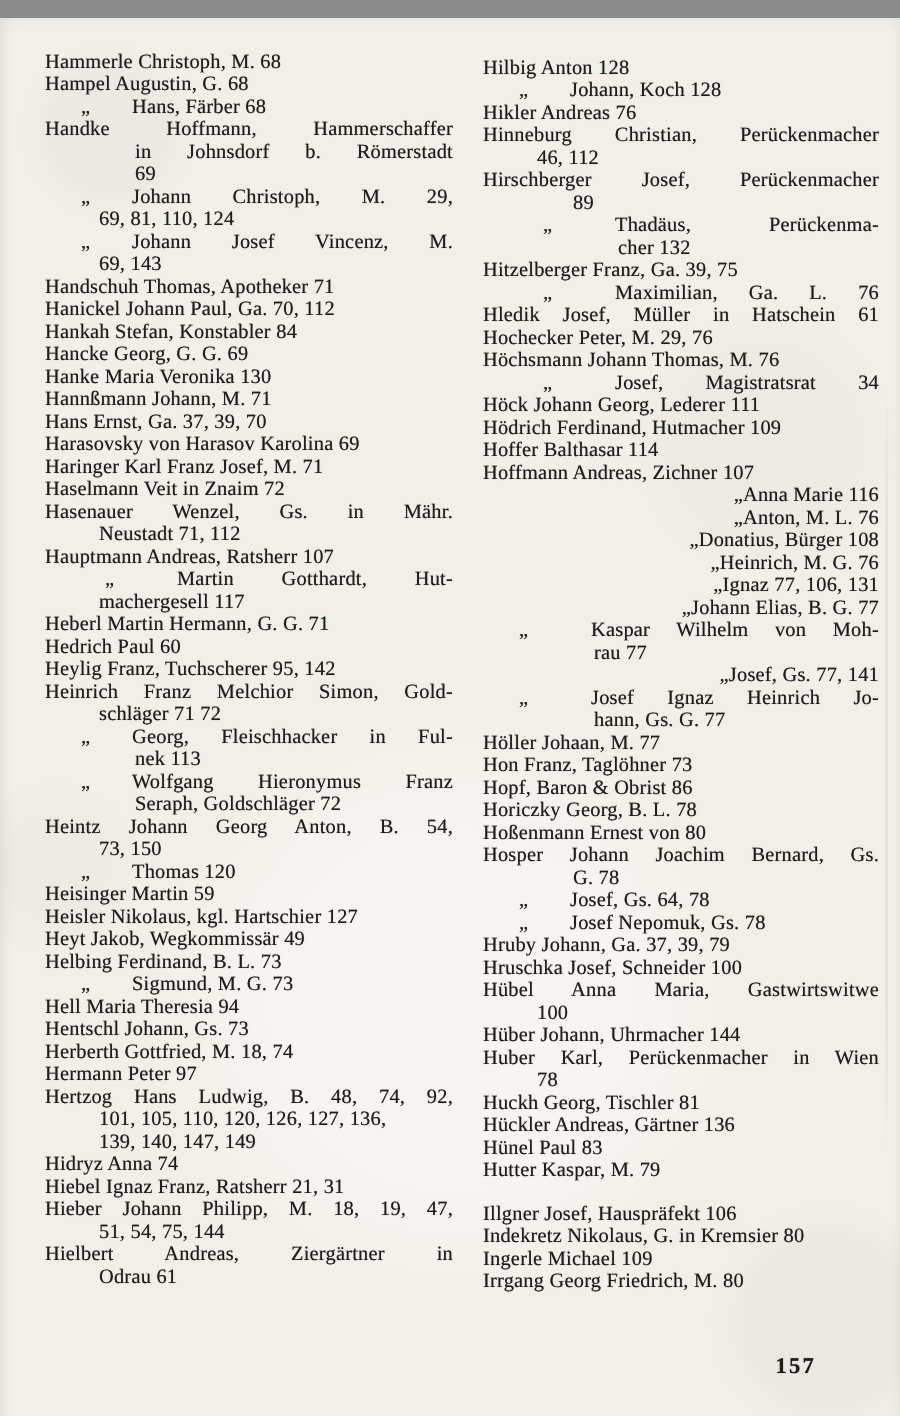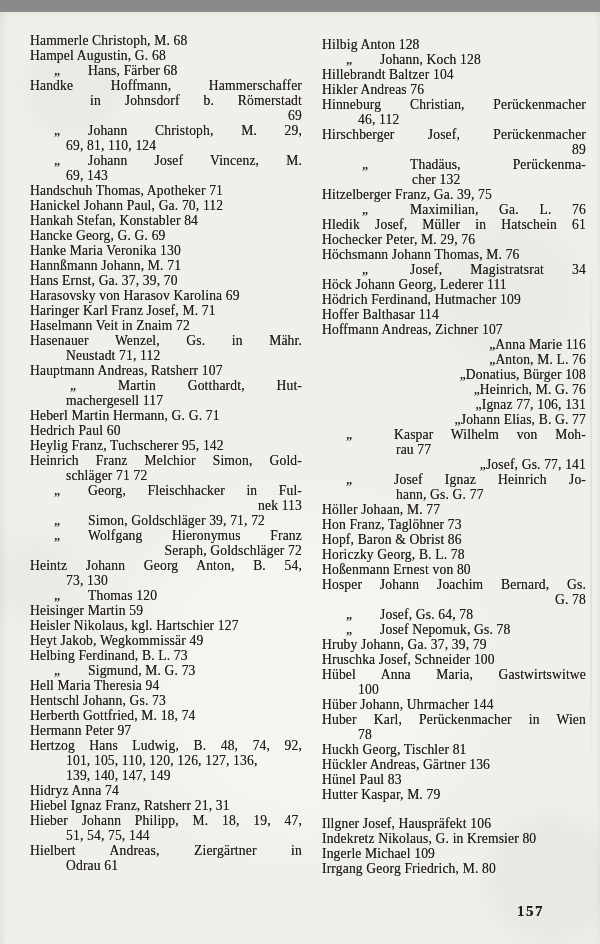--- a/index.html
+++ b/index.html
@@ -29,21 +29,21 @@
     line-height:15px;
     letter-spacing:0.15px;
     text-shadow:0 0 0.5px rgba(31,29,26,0.65);
   }
   .col-left{left:30px;top:21px;width:272px;}
   .col-right{left:322px;top:25px;width:264px;}
   .line{min-height:15px;}
   .gap{margin-top:14px;}
   
   .c1{padding-left:36px;}
-  .c2{padding-left:60px;text-align:right;}
+  .c2{padding-left:60px;}
   .c3{padding-left:74px;}
   .c4{padding-left:90px;}
   
   .d1{padding-left:24px;}
   .d2{padding-left:40px;}
   .dm{padding-left:24px;text-align:right;}
   .dmark{display:inline-block;vertical-align:baseline;}
   .d1 .dmark{width:34px;}
   .d2 .dmark{width:48px;}
   .dm .dmark{width:48px;}
@@ -86,25 +86,24 @@
       <div class="line ">Hauptmann Andreas, Ratsherr 107</div>
       <div class="line d2 j"><span class="dmark">„</span><span>Martin Gotthardt, Hut-</span></div>
       <div class="line c1">machergesell 117</div>
       <div class="line ">Heberl Martin Hermann, G. G. 71</div>
       <div class="line ">Hedrich Paul 60</div>
       <div class="line ">Heylig Franz, Tuchscherer 95, 142</div>
       <div class="line  j">Heinrich Franz Melchior Simon, Gold-</div>
       <div class="line c1">schläger 71 72</div>
       <div class="line d1 j"><span class="dmark">„</span><span>Georg, Fleischhacker in Ful-</span></div>
       <div class="line c2">nek 113</div>
-      <div class="line d1"><span class="dmark">„</span><span>Simon, Goldschläger 39, 71, 72</span></div>
       <div class="line d1 j"><span class="dmark">„</span><span>Wolfgang Hieronymus Franz</span></div>
       <div class="line c2">Seraph, Goldschläger 72</div>
       <div class="line  j">Heintz Johann Georg Anton, B. 54,</div>
-      <div class="line c1">73, 130</div>
+      <div class="line c1">73, 150</div>
       <div class="line d1"><span class="dmark">„</span><span>Thomas 120</span></div>
       <div class="line ">Heisinger Martin 59</div>
       <div class="line ">Heisler Nikolaus, kgl. Hartschier 127</div>
       <div class="line ">Heyt Jakob, Wegkommissär 49</div>
       <div class="line ">Helbing Ferdinand, B. L. 73</div>
       <div class="line d1"><span class="dmark">„</span><span>Sigmund, M. G. 73</span></div>
       <div class="line ">Hell Maria Theresia 94</div>
       <div class="line ">Hentschl Johann, Gs. 73</div>
       <div class="line ">Herberth Gottfried, M. 18, 74</div>
       <div class="line ">Hermann Peter 97</div>
@@ -114,21 +113,20 @@
       <div class="line ">Hidryz Anna 74</div>
       <div class="line ">Hiebel Ignaz Franz, Ratsherr 21, 31</div>
       <div class="line  j">Hieber Johann Philipp, M. 18, 19, 47,</div>
       <div class="line c1">51, 54, 75, 144</div>
       <div class="line  j">Hielbert Andreas, Ziergärtner in</div>
       <div class="line c1">Odrau 61</div>
     </div>
   <div class="col col-right">
       <div class="line ">Hilbig Anton 128</div>
       <div class="line d1"><span class="dmark">„</span><span>Johann, Koch 128</span></div>
-      <div class="line ">Hillebrandt Baltzer 104</div>
       <div class="line ">Hikler Andreas 76</div>
       <div class="line  j">Hinneburg Christian, Perückenmacher</div>
       <div class="line c1">46, 112</div>
       <div class="line  j">Hirschberger Josef, Perückenmacher</div>
       <div class="line c2">89</div>
       <div class="line d2 j"><span class="dmark">„</span><span>Thadäus, Perückenma-</span></div>
       <div class="line c4">cher 132</div>
       <div class="line ">Hitzelberger Franz, Ga. 39, 75</div>
       <div class="line d2 j"><span class="dmark">„</span><span>Maximilian, Ga. L. 76</span></div>
       <div class="line  j">Hledik Josef, Müller in Hatschein 61</div>

